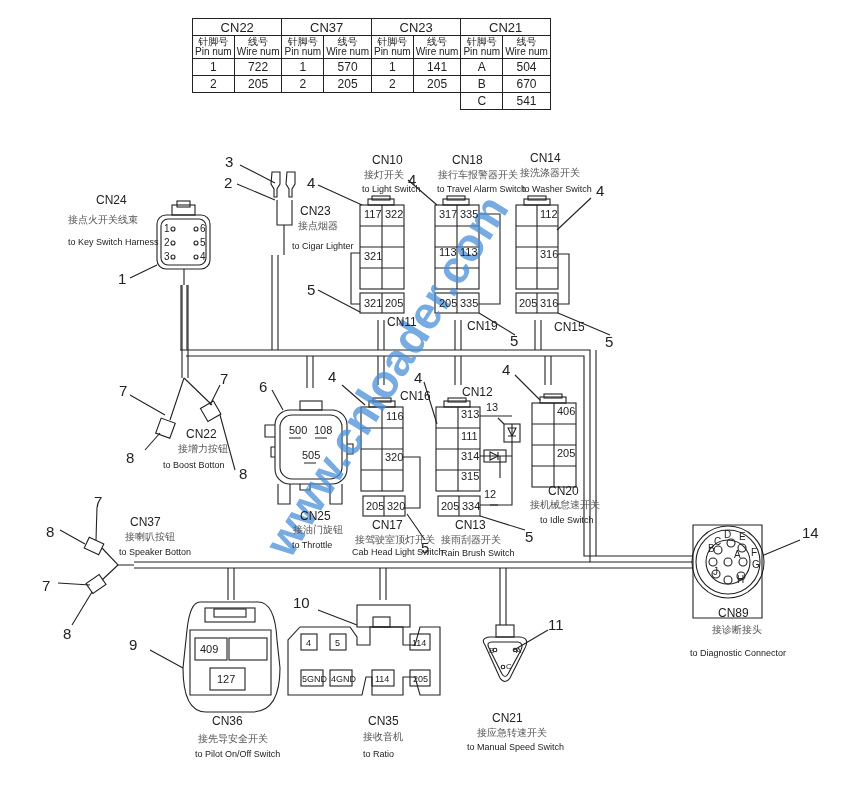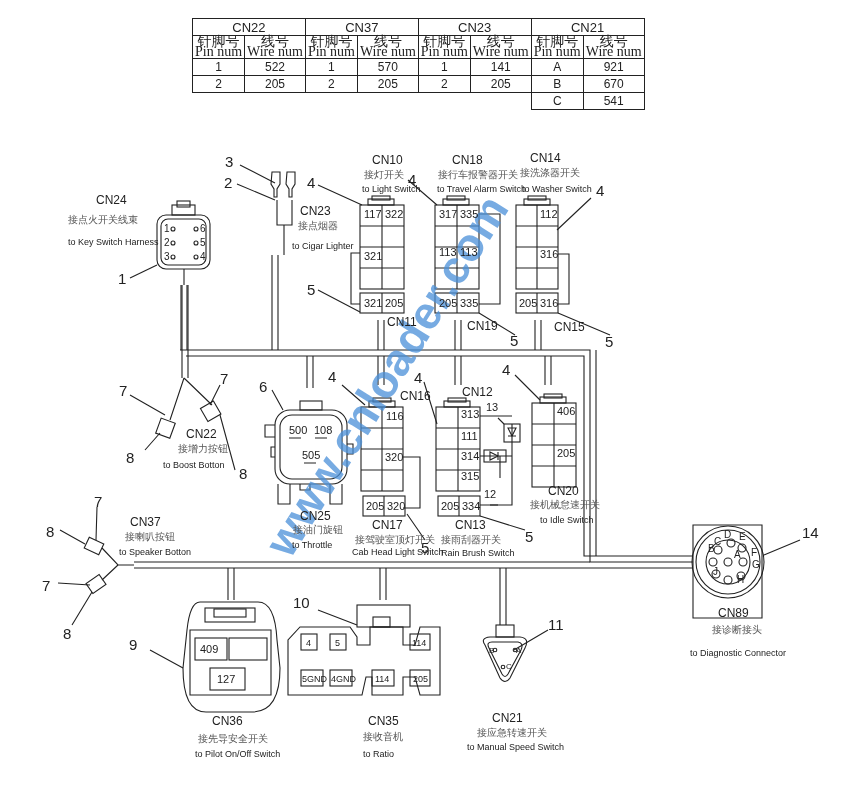--- a/index.html
+++ b/index.html
@@ -2,21 +2,21 @@
 <html><head>
 <meta charset="utf-8">
 <style>
   html,body{margin:0;padding:0;background:#fff;}
   body{width:859px;height:787px;position:relative;overflow:hidden;font-family:"Liberation Sans",sans-serif;color:#222;}
   #diagram{position:absolute;left:0;top:0;width:859px;height:787px;}
   svg text{font-family:"Liberation Sans",sans-serif;fill:#222;}
   .pin-table{position:absolute;left:192px;top:18px;border-collapse:collapse;font-size:12px;line-height:1;}
   .pin-table td{border:1px solid #222;text-align:center;padding:1px 2px;height:14px;}
   .pin-table .hdr{font-size:13px;}
-  .pin-table .sub{font-size:14px;line-height:10px;font-family:Liberation Serif, serif;}
+  .pin-table .sub{font-size:10px;line-height:10px;}
   .pin-table .empty{border:none;}
   .cn{font-size:12px;}
   .zh{font-size:10px;fill:#555;}
   .en{font-size:9px;}
   .num{font-size:15px;}
   .cell{font-size:11px;}
   .wm{font-size:46px;font-weight:bold;fill:#4a90d9;opacity:0.75;}
 </style>
 </head>
 <body>
@@ -34,27 +34,27 @@
     <td class="sub"><span>线号</span><br><span>Wire num</span></td>
     <td class="sub"><span>针脚号</span><br><span>Pin num</span></td>
     <td class="sub"><span>线号</span><br><span>Wire num</span></td>
     <td class="sub"><span>针脚号</span><br><span>Pin num</span></td>
     <td class="sub"><span>线号</span><br><span>Wire num</span></td>
     <td class="sub"><span>针脚号</span><br><span>Pin num</span></td>
     <td class="sub"><span>线号</span><br><span>Wire num</span></td>
   </tr>
   <tr>
     <td>1</td>
-    <td>522</td>
+    <td>722</td>
     <td>1</td>
     <td>570</td>
     <td>1</td>
     <td>141</td>
     <td>A</td>
-    <td>921</td>
+    <td>504</td>
   </tr>
   <tr>
     <td>2</td>
     <td>205</td>
     <td>2</td>
     <td>205</td>
     <td>2</td>
     <td>205</td>
     <td>B</td>
     <td>670</td>

